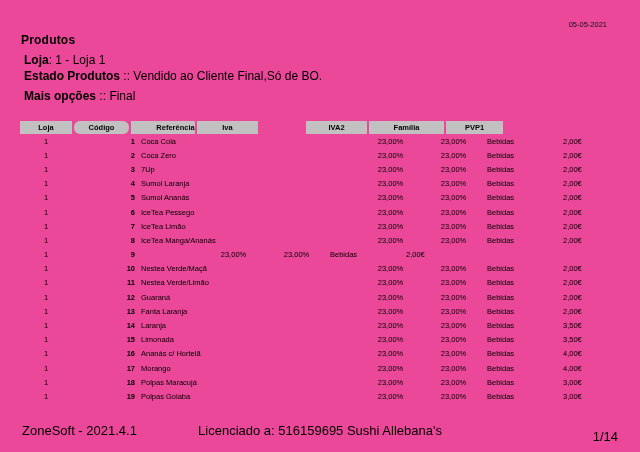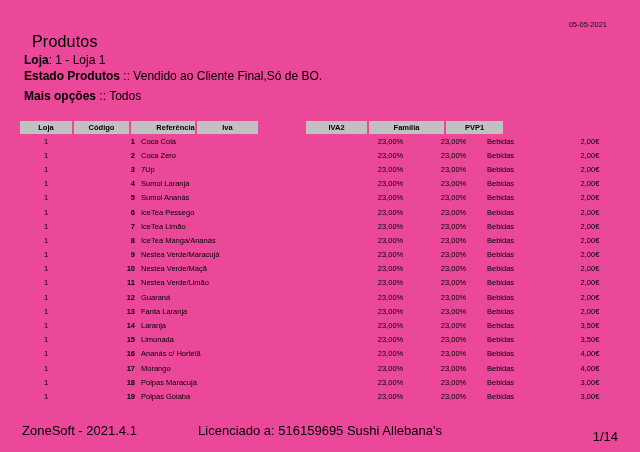--- a/index.html
+++ b/index.html
@@ -16,23 +16,23 @@
   .report-date {
     position: absolute;
     top: 20px;
     right: 33px;
     font-size: 7.5px;
     color: #111;
   }
   .report-title {
     position: absolute;
     top: 33px;
-    left: 32px;
-    font-size: 16px;
-    font-weight: normal;
+    left: 21px;
+    font-size: 12px;
+    font-weight: bold;
     letter-spacing: 0.2px;
   }
   .filter-line {
     position: absolute;
     left: 24px;
     font-size: 12px;
     white-space: pre;
   }
   .filter-line .lbl { font-weight: bold; }
   .filter-loja   { top: 53px; }
@@ -51,21 +51,21 @@
   .th {
     background: #c1c1c1;
     font-size: 7.5px;
     font-weight: bold;
     text-align: center;
     line-height: 13px;
     height: 13px;
     overflow: hidden;
   }
   .c0 { width: 52px; }
-  .c1 { width: 55px; }
+  .c1 { width: 55px; border-radius: 6px; }
   .c2 { width: 161px; }
   .c3 { width: 64px; padding-left: 25px; }
   .c4 { width: 61px; }
   .c5 { width: 61px; margin-left: 46px; }
   .c6 { width: 75px; }
   .c7 { width: 57px; }
 
   .table-body {
     position: absolute;
     left: 20px;
@@ -83,21 +83,21 @@
     overflow: hidden;
     white-space: nowrap;
   }
   .d0 { width: 52px;  text-align: center; }
   .d1 { width: 61px;  text-align: right; font-weight: bold; }
   .d2 { width: 155px; text-align: left; padding-left: 4px; }
   .d3 { width: 64px;  text-align: left; }
   .d4 { width: 61px;  text-align: center; }
   .d5 { width: 61px;  text-align: center; }
   .d6 { width: 75px;  text-align: left; padding-left: 1px; }
-  .d7 { width: 57px;  text-align: center; padding-right: 3px; }
+  .d7 { width: 57px;  text-align: left; padding-right: 3px; }
 
   .page-footer {
     position: absolute;
     left: 0;
     top: 420px;
     width: 640px;
     height: 14px;
     font-size: 13px;
   }
   .footer-left   { position: absolute; left: 22px; top: 3px; }
@@ -110,21 +110,21 @@
 <div class="page">
 
   <div class="report-date">05-05-2021</div>
 
   <div class="report-title">Produtos</div>
 
   <div class="filter-line filter-loja"><span class="lbl">Loja</span><span>: </span><span>1 - Loja 1</span></div>
 
   <div class="filter-line filter-estado"><span class="lbl">Estado Produtos</span><span> :: </span><span>Vendido ao Cliente Final,Só de BO.</span></div>
 
-  <div class="filter-line filter-opcoes"><span class="lbl">Mais opções</span><span> :: </span><span>Todos</span></div>
+  <div class="filter-line filter-opcoes"><span class="lbl">Mais opções</span><span> :: </span><span>Final</span></div>
 
   <div class="table-header">
     <div class="th c0">Loja</div>
     <div class="th c1">Código</div>
     <div class="th c3">Referência</div>
     <div class="th c4">Iva</div>
     <div class="th c5">IVA2</div>
     <div class="th c6">Família</div>
     <div class="th c7">PVP1</div>
   </div>
@@ -214,21 +214,20 @@
       <div class="td d3"></div>
       <div class="td d4">23,00%</div>
       <div class="td d5">23,00%</div>
       <div class="td d6">Bebidas</div>
       <div class="td d7">2,00€</div>
     </div>
 
     <div class="tr">
       <div class="td d0">1</div>
       <div class="td d1">9</div>
-      <div class="td d2">Nestea Verde/Maracujá</div>
       <div class="td d3"></div>
       <div class="td d4">23,00%</div>
       <div class="td d5">23,00%</div>
       <div class="td d6">Bebidas</div>
       <div class="td d7">2,00€</div>
     </div>
 
     <div class="tr">
       <div class="td d0">1</div>
       <div class="td d1">10</div>

